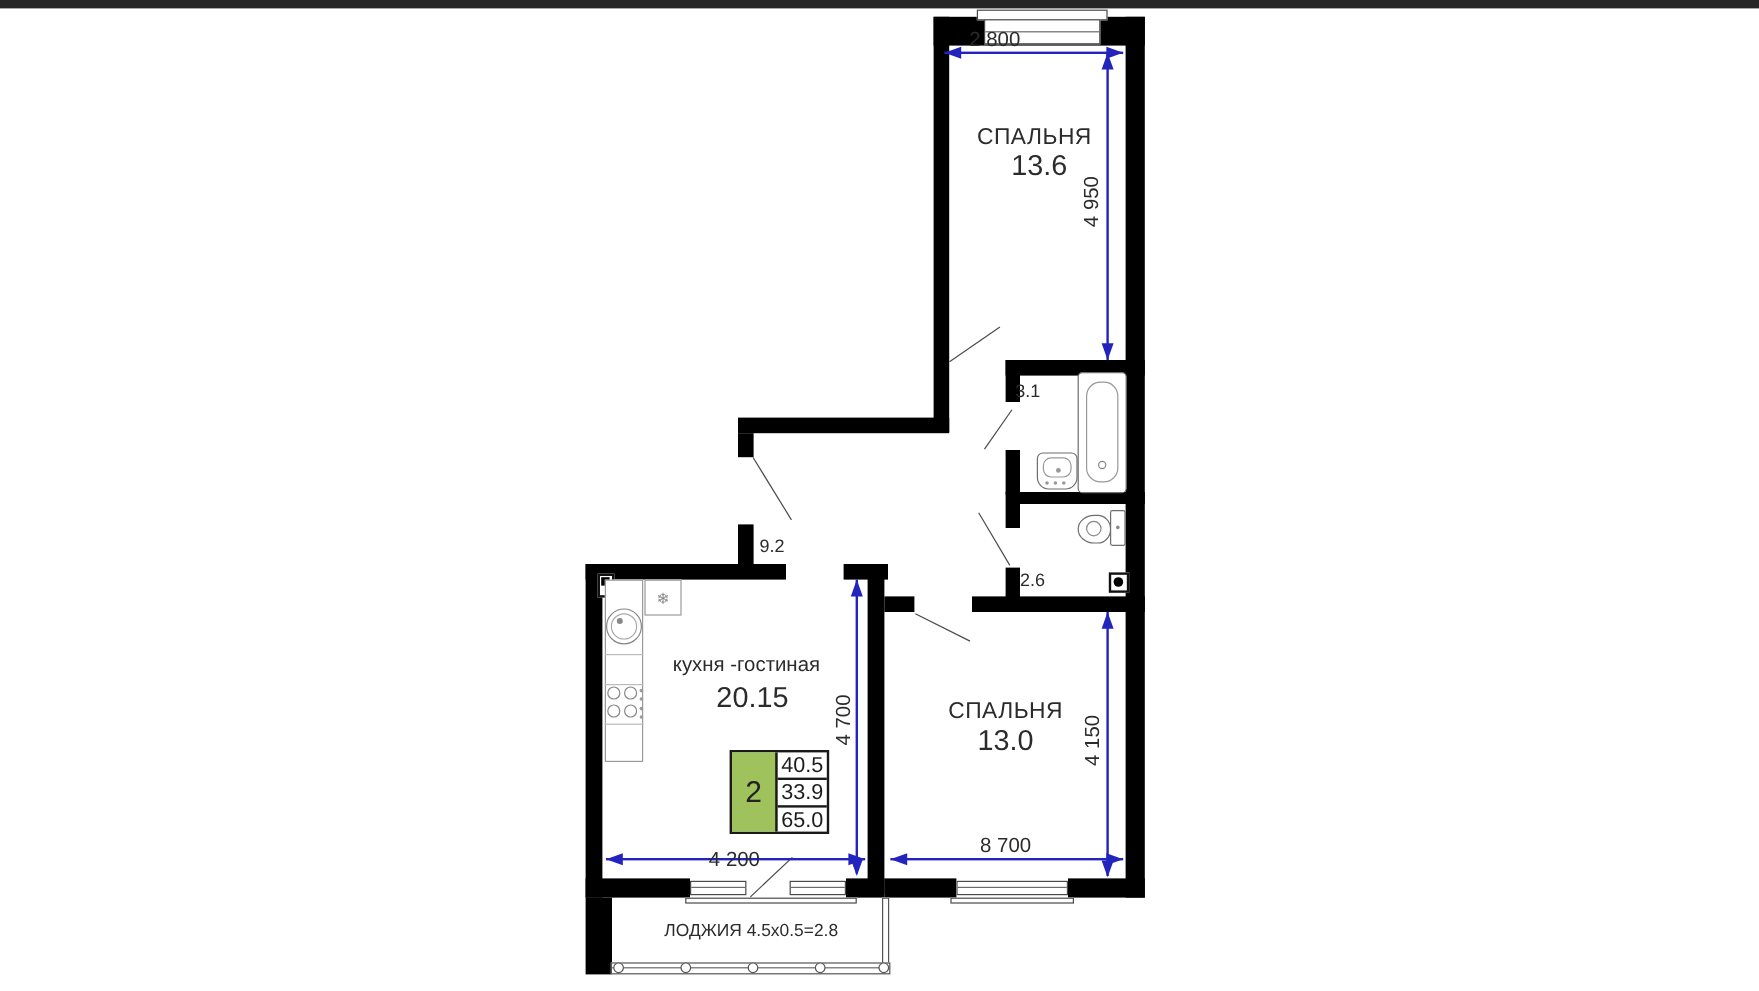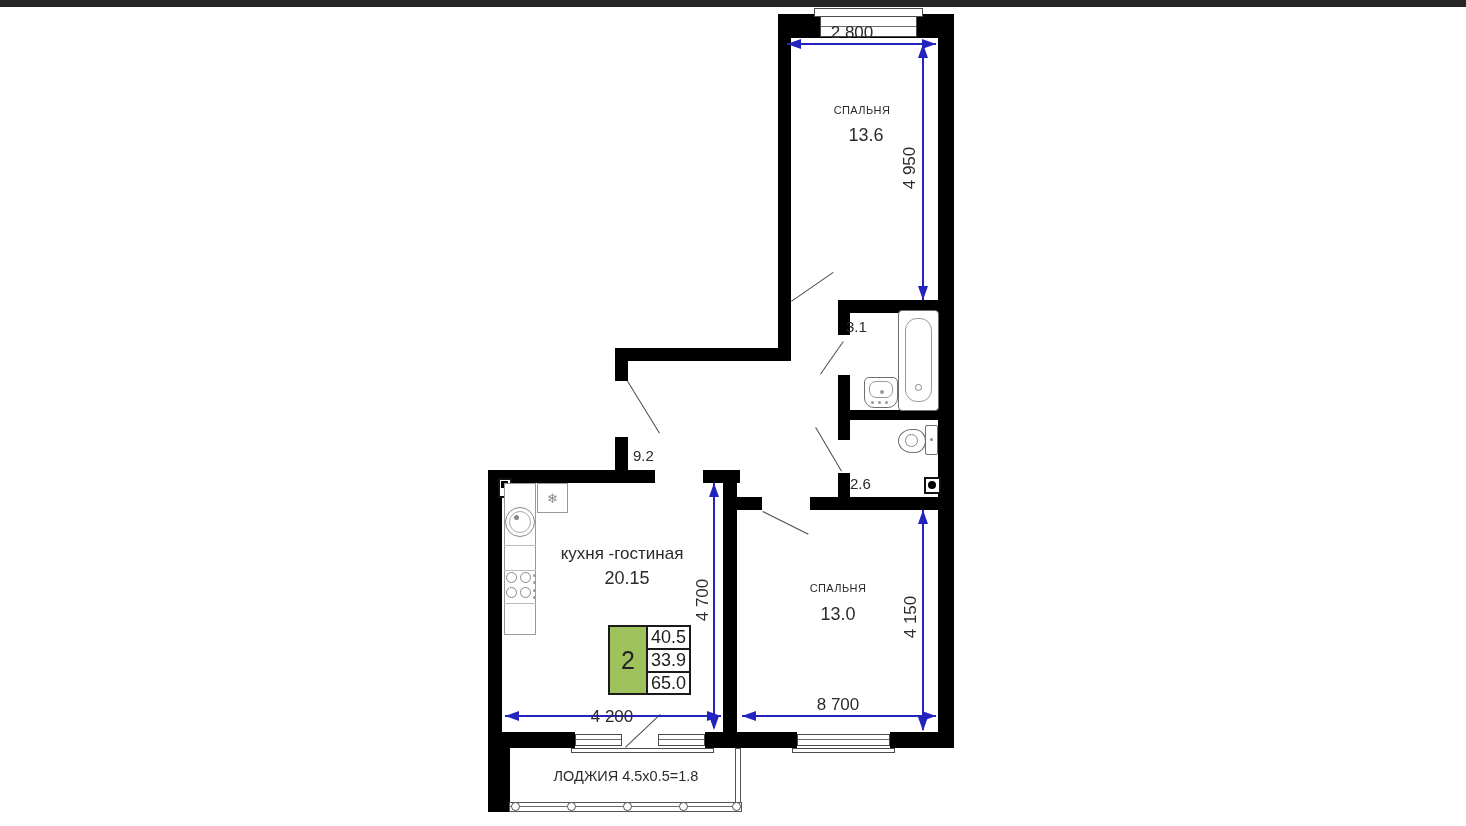--- a/index.html
+++ b/index.html
@@ -16,22 +16,22 @@
   .gap{position:absolute;background:#fff;}
   .door{position:absolute;height:0;border-top:1px solid #4a4a4a;transform-origin:0 0;}
   .dimline{position:absolute;background:var(--dimension);}
   .ah{position:absolute;width:0;height:0;}
   .ah-l{border-top:5px solid transparent;border-bottom:5px solid transparent;border-right:14px solid var(--dimension);}
   .ah-r{border-top:5px solid transparent;border-bottom:5px solid transparent;border-left:14px solid var(--dimension);}
   .ah-u{border-left:5px solid transparent;border-right:5px solid transparent;border-bottom:14px solid var(--dimension);}
   .ah-d{border-left:5px solid transparent;border-right:5px solid transparent;border-top:14px solid var(--dimension);}
   .dim-label{position:absolute;font-size:17px;color:var(--text);text-align:center;width:100px;height:18px;line-height:18px;background:transparent;}
   .vert{transform:rotate(-90deg);}
-  .room-name{position:absolute;text-align:center;font-size:11px;letter-spacing:.4px;color:var(--text);width:160px;}
-  .room-area{position:absolute;text-align:center;font-size:18px;color:var(--text);width:120px;}
+  .room-name{position:absolute;text-align:center;font-size:19px;letter-spacing:.4px;color:var(--text);width:160px;}
+  .room-area{position:absolute;text-align:center;font-size:24px;color:var(--text);width:120px;}
   .small-area{position:absolute;font-size:15px;color:var(--text);}
   .loggia-label{position:absolute;left:516px;top:768px;width:220px;text-align:center;font-size:14.5px;color:var(--text);}
   .fix{position:absolute;background:#fff;border:1.5px solid var(--fixture);box-sizing:border-box;}
   .fix2{position:absolute;background:#fff;border:1px solid #999;box-sizing:border-box;}
   .dot{position:absolute;border-radius:50%;box-sizing:border-box;}
   .post{position:absolute;width:9px;height:9px;border:1px solid #555;border-radius:50%;background:#fff;box-sizing:border-box;}
   .infobox{position:absolute;left:608px;top:625px;width:83px;height:70px;border:2px solid #1a1a1a;display:flex;box-sizing:border-box;background:#fff;}
   .infobox-green{width:36px;background:var(--accent);border-right:2px solid #1a1a1a;display:flex;align-items:center;justify-content:center;font-size:25px;color:#222;}
   .infobox-rows{flex:1;display:flex;flex-direction:column;}
   .infobox-row{flex:1;border-bottom:2px solid #1a1a1a;display:flex;align-items:center;justify-content:center;font-size:18px;color:#1c1c1c;}
@@ -84,21 +84,21 @@
   <div class="win" style="left:792px;top:748px;width:103px;height:5px;"></div>
 
   <div class="win" style="left:735px;top:748px;width:6px;height:58px;border-color:#555;"></div>
   <div class="win" style="left:509px;top:802px;width:233px;height:10px;border-color:#555;"></div>
   <div class="wline" style="left:510px;top:806px;width:231px;height:1px;"></div>
   <div class="post" style="left:511px;top:802px;"></div>
   <div class="post" style="left:567px;top:802px;"></div>
   <div class="post" style="left:623px;top:802px;"></div>
   <div class="post" style="left:679px;top:802px;"></div>
   <div class="post" style="left:732px;top:802px;"></div>
-  <div class="loggia-label">ЛОДЖИЯ 4.5x0.5=1.8</div>
+  <div class="loggia-label">ЛОДЖИЯ 4.5x0.5=2.8</div>
 
   <div class="door" style="left:791px;top:301px;width:51px;transform:rotate(-34.6deg);"></div>
   <div class="door" style="left:628px;top:381px;width:61px;transform:rotate(58.4deg);"></div>
   <div class="door" style="left:820px;top:374px;width:40px;transform:rotate(-55.1deg);"></div>
   <div class="door" style="left:816px;top:427px;width:51px;transform:rotate(59.4deg);"></div>
   <div class="door" style="left:763px;top:511px;width:51px;transform:rotate(26.6deg);"></div>
   <div class="door" style="left:625px;top:747px;width:48px;transform:rotate(-43.3deg);"></div>
 
   <div class="fix" style="left:898px;top:310px;width:41px;height:101px;border-radius:4px;"></div>
   <div class="fix2" style="left:905px;top:318px;width:27px;height:84px;border-radius:12px;"></div>
@@ -132,21 +132,21 @@
   <div class="dot" style="left:506px;top:587px;width:11px;height:11px;border:1.5px solid #888;"></div>
   <div class="dot" style="left:520px;top:587px;width:11px;height:11px;border:1.5px solid #888;"></div>
   <div class="dot" style="left:533px;top:574px;width:3px;height:3px;background:#999;"></div>
   <div class="dot" style="left:533px;top:581px;width:3px;height:3px;background:#999;"></div>
   <div class="dot" style="left:533px;top:589px;width:3px;height:3px;background:#999;"></div>
   <div class="dot" style="left:533px;top:596px;width:3px;height:3px;background:#999;"></div>
 
   <div class="dimline" style="left:787px;top:43px;width:149px;height:2px;"></div>
   <div class="ah ah-l" style="left:787px;top:39px;"></div>
   <div class="ah ah-r" style="left:922px;top:39px;"></div>
-  <div class="dim-label" style="left:802px;top:24px;">2 800</div>
+  <div class="dim-label" style="left:779px;top:24px;">2 800</div>
 
   <div class="dimline" style="left:922px;top:44px;width:2px;height:256px;"></div>
   <div class="ah ah-u" style="left:918px;top:44px;"></div>
   <div class="ah ah-d" style="left:918px;top:286px;"></div>
   <div class="dim-label vert" style="left:860px;top:159px;">4 950</div>
 
   <div class="dimline" style="left:713px;top:483px;width:2px;height:245px;"></div>
   <div class="ah ah-u" style="left:709px;top:483px;"></div>
   <div class="ah ah-d" style="left:709px;top:716px;"></div>
   <div class="dim-label vert" style="left:653px;top:591px;">4 700</div>

